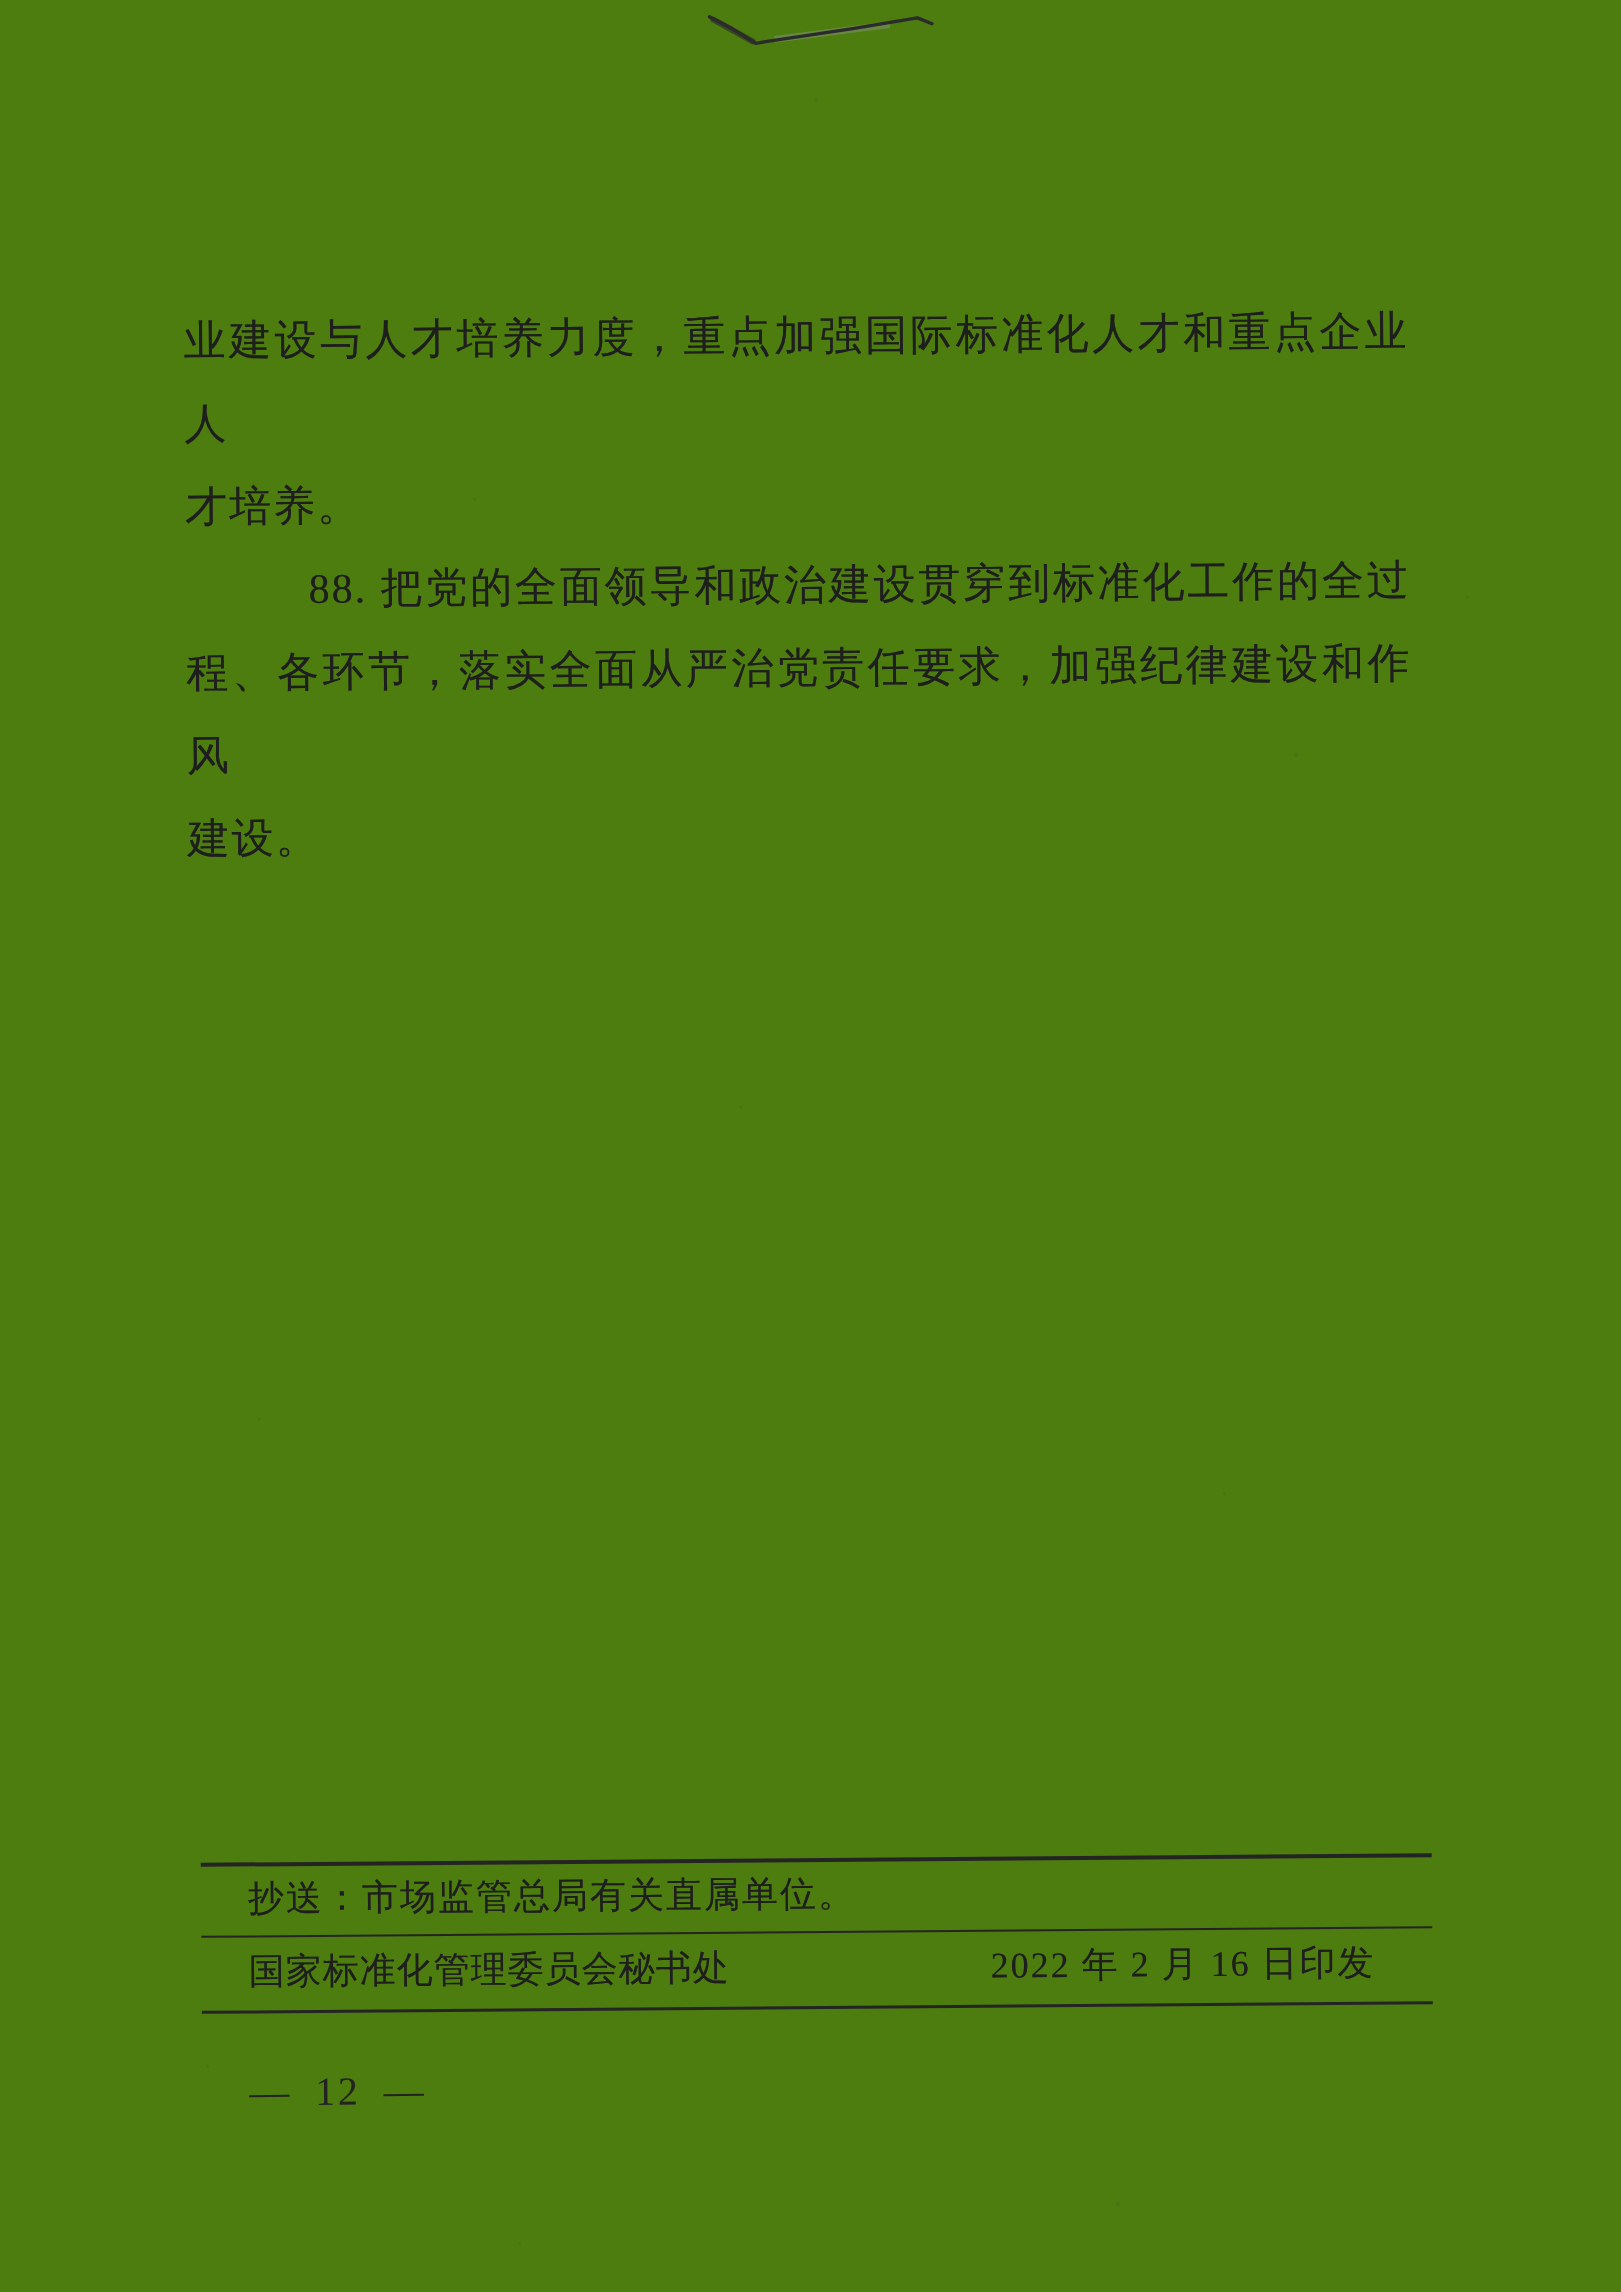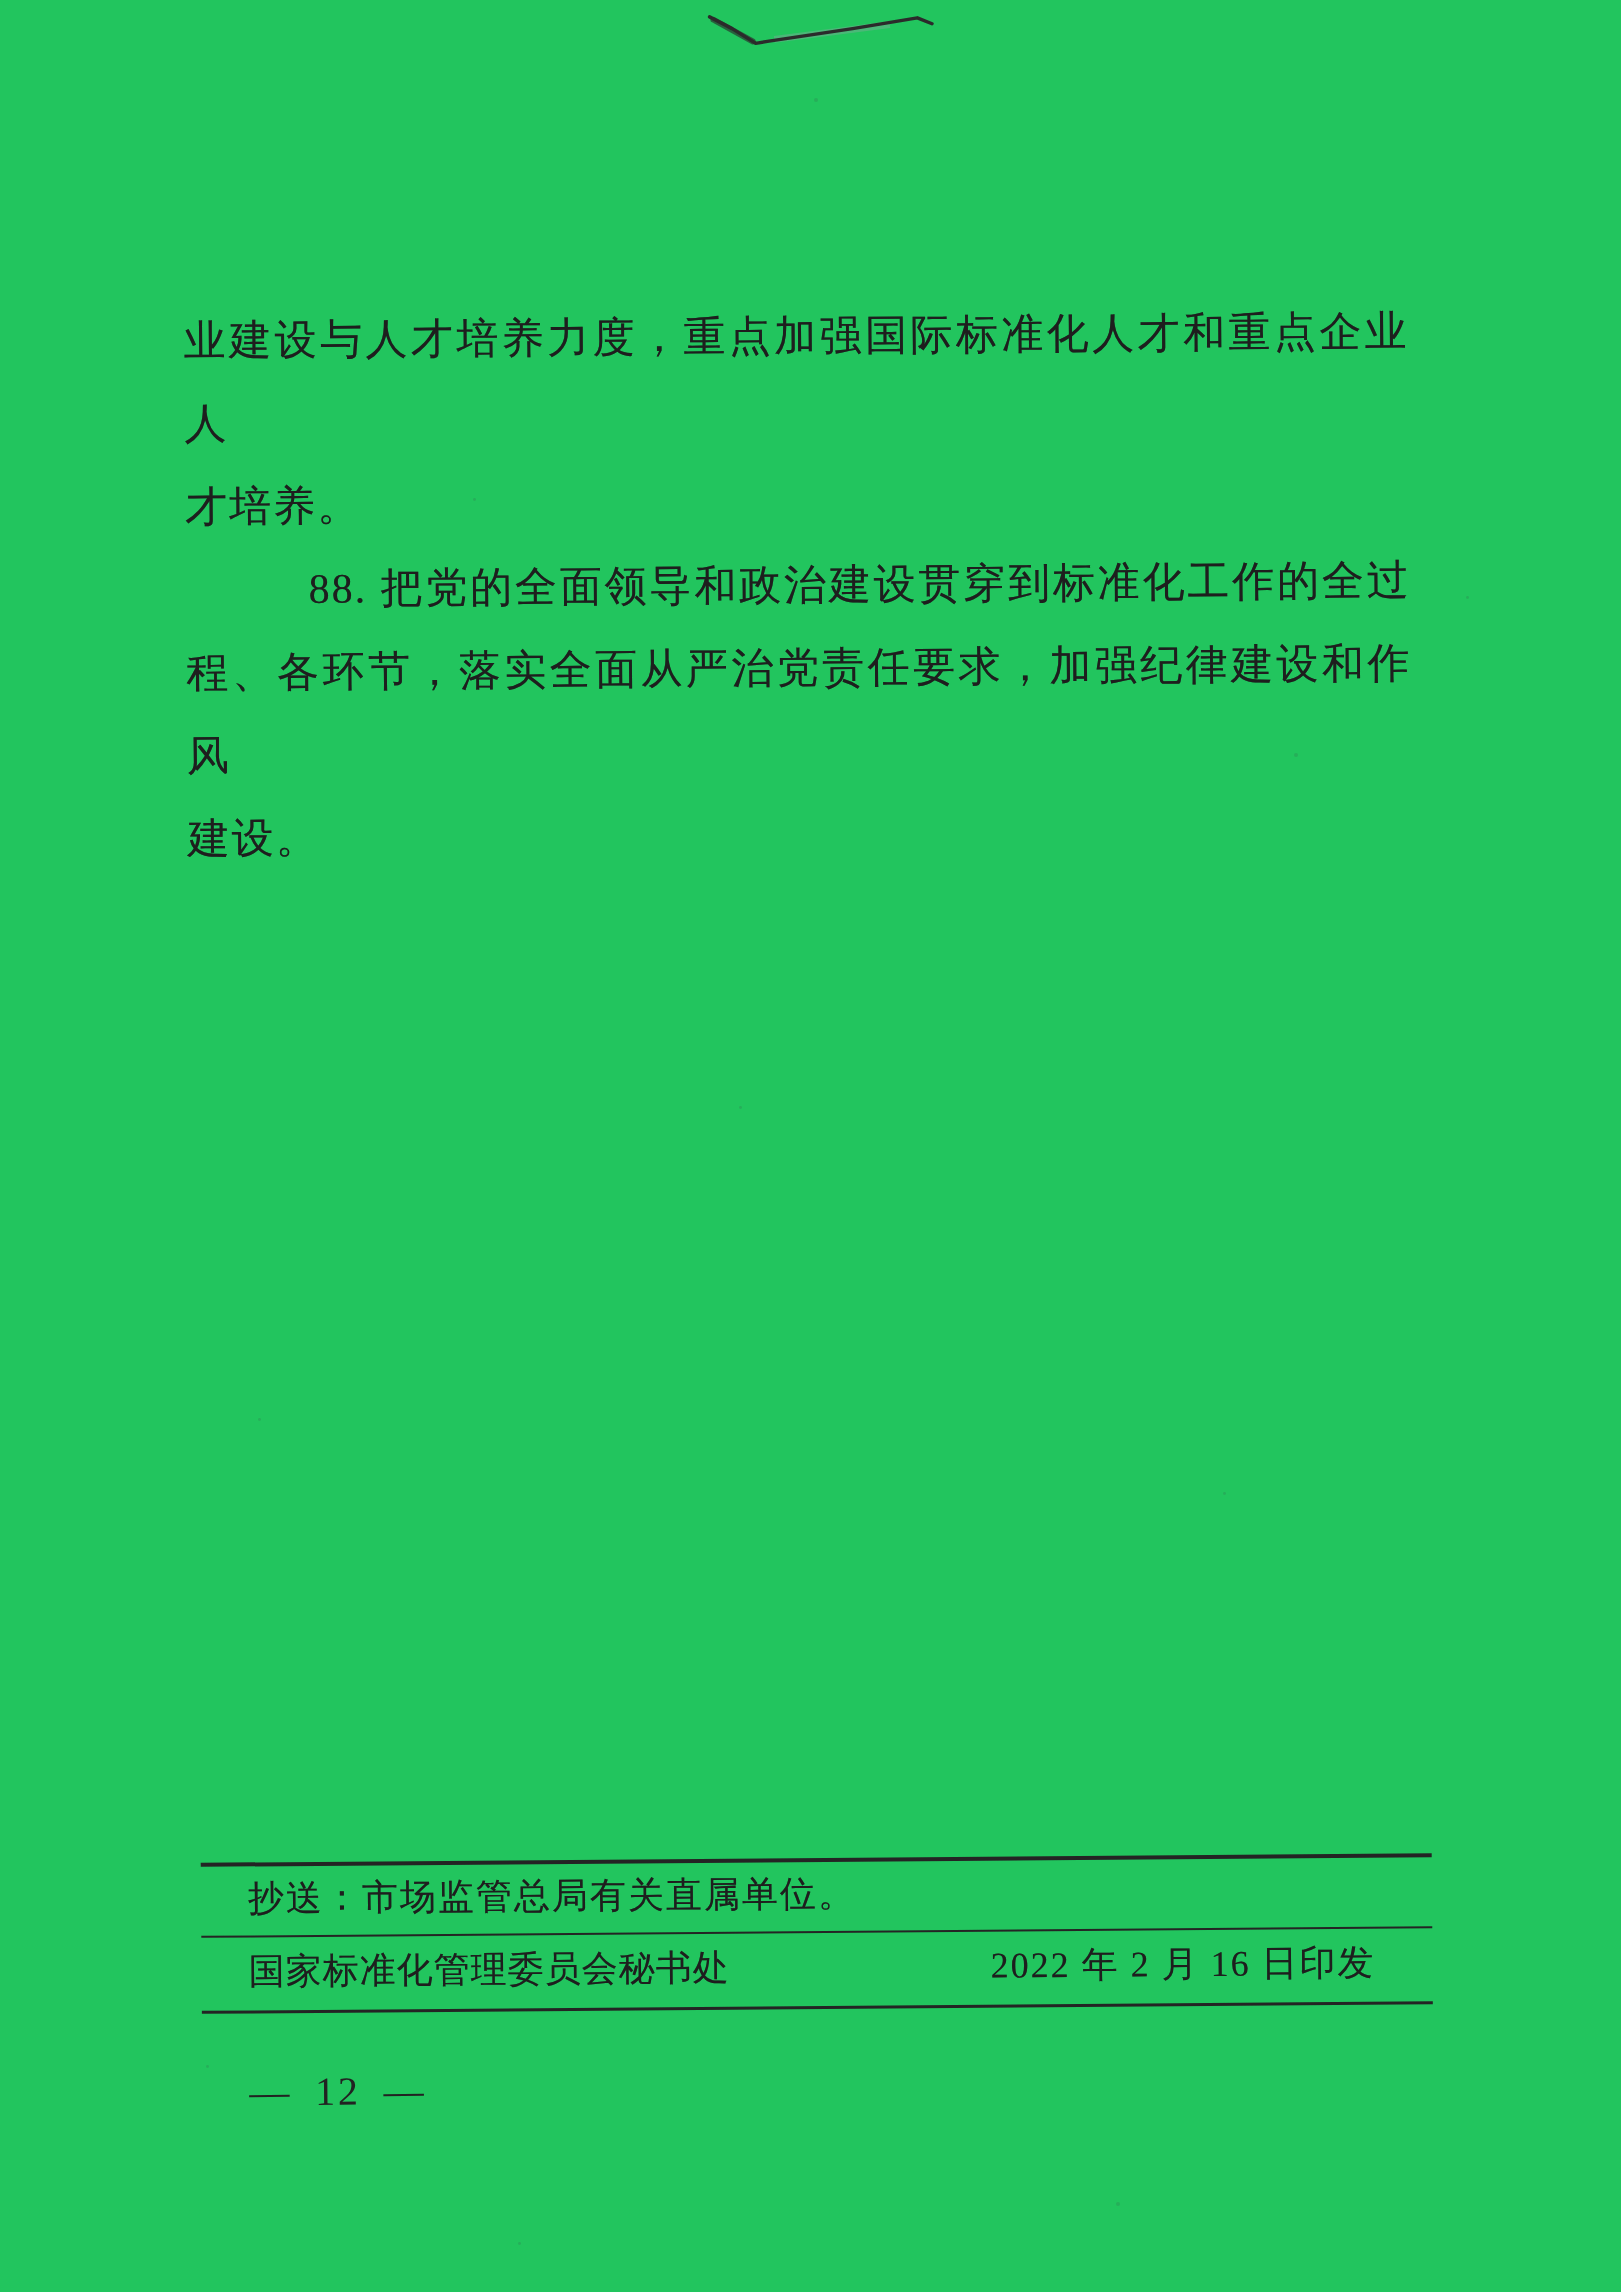--- a/index.html
+++ b/index.html
@@ -1,20 +1,20 @@
 <!DOCTYPE html>
 <html><head>
 <meta charset="utf-8">
 <style>
   html,body { margin:0; padding:0; background:#e8e8e8; }
   .sheet {
     position:relative;
     width:1621px; height:2293px;
     margin:0 auto;
-    background:#22c55e;
+    background:#4d7c0f;
     overflow:hidden;
     font-family:"Liberation Serif","DejaVu Serif",serif;
     color:#1e1e1e;
   }
   
   .tilt {
     position:absolute; inset:0;
     transform:rotate(-0.45deg);
     transform-origin:50% 55%;
   }

